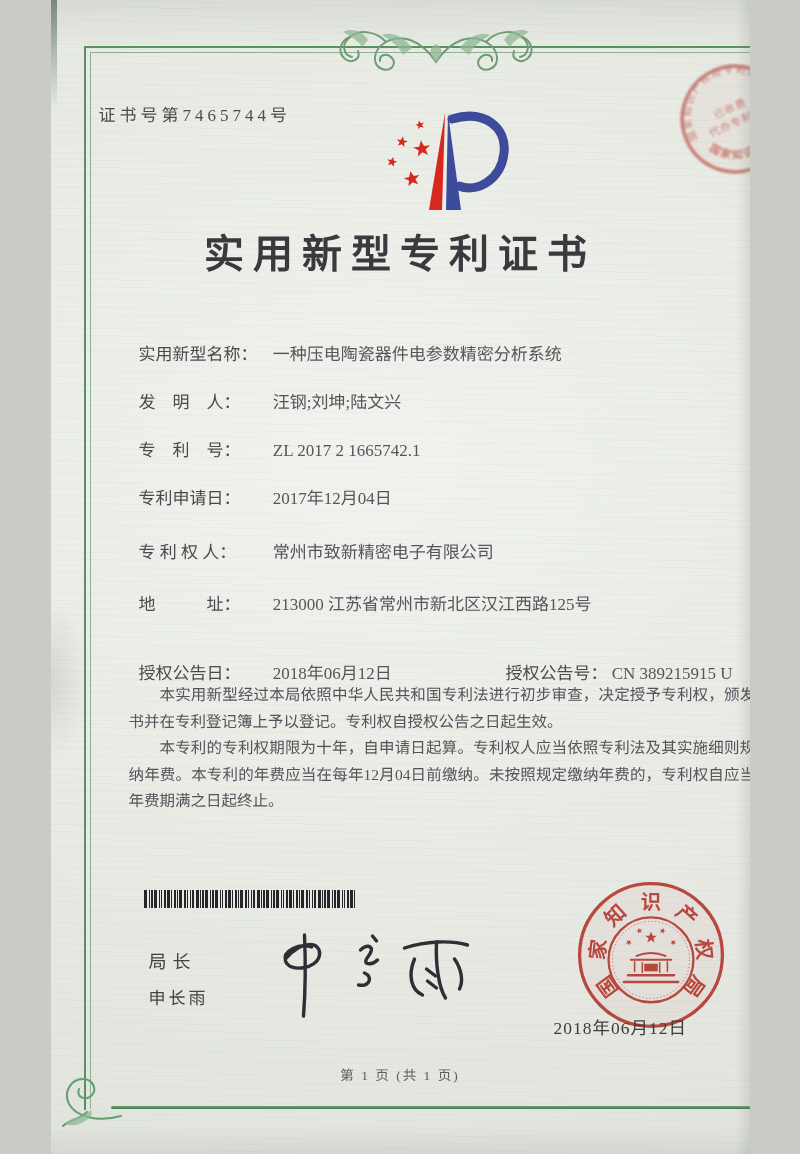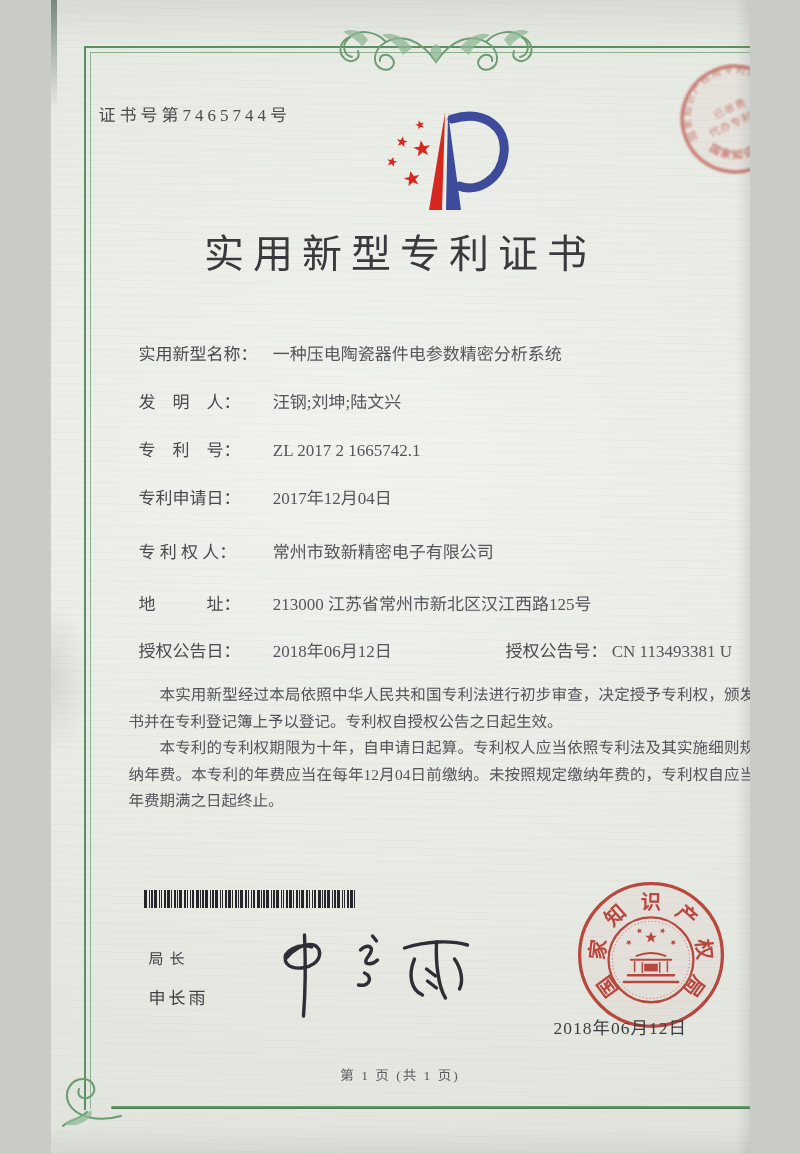--- a/index.html
+++ b/index.html
@@ -34,37 +34,37 @@
   .bottom-rule{position:absolute;left:60px;top:1106px;width:680px;height:3px;
     background:linear-gradient(to bottom,#6fa276,#45794e);border-radius:2px;}
 
   .ornament{position:absolute;pointer-events:none;}
 
   .cert-no{position:absolute;left:48px;top:101px;font-size:17px;letter-spacing:4px;color:#4c4c50;}
 
   .logo{position:absolute;left:328px;top:110px;width:145px;height:103px;}
 
   .title{position:absolute;left:0;top:222px;width:100%;margin:0;text-align:center;
-    font-size:40px;font-weight:400;letter-spacing:9px;color:#3a3a3e;}
+    font-size:40px;font-weight:700;letter-spacing:9px;color:#3a3a3e;}
 
   .fields{position:absolute;left:88px;top:0;width:660px;font-size:17px;}
   .f-row{position:absolute;left:0;white-space:nowrap;}
   .f-label{display:inline-block;min-width:130px;color:#4a4a4e;}
   .f-value{color:#55555b;}
   .f-row.r0{top:340px}.f-row.r1{top:388px}.f-row.r2{top:436px}
-  .f-row.r3{top:484px}.f-row.r4{top:538px}.f-row.r5{top:590px}.f-row.r6{top:637px}
+  .f-row.r3{top:484px}.f-row.r4{top:538px}.f-row.r5{top:590px}.f-row.r6{top:659px}
   .grant-right{position:absolute;left:367px;top:0;}
 
   .paragraphs{position:absolute;left:78px;top:682px;width:658px;
     font-size:15.5px;line-height:26.5px;color:#53535a;text-align:justify;}
   .paragraphs p{margin:0;text-indent:2em;}
 
   .barcode{position:absolute;left:92px;top:890px;}
 
-  .sig-title{position:absolute;left:98px;top:947px;font-size:15px;letter-spacing:6px;color:#434347;}
+  .sig-title{position:absolute;left:98px;top:947px;font-size:18px;letter-spacing:6px;color:#434347;}
   .sig-name{position:absolute;left:98px;top:984px;font-size:17px;letter-spacing:3px;color:#434347;}
   .sig-hand{position:absolute;left:215px;top:928px;}
 
   .seal{position:absolute;left:518px;top:873px;mix-blend-mode:multiply;opacity:.93;filter:blur(.3px);}
   .seal-date{position:absolute;left:503px;top:1014px;font-size:17.5px;letter-spacing:1px;
     color:#3c3c42;z-index:3;}
 
   .corner-stamp{position:absolute;left:618px;top:53px;filter:blur(1.1px);opacity:.88;
     mix-blend-mode:multiply;}
 
@@ -167,21 +167,21 @@
     </div>
     <div class="f-row r5">
       <span class="f-label">地　　　址：</span>
       <span class="f-value">213000 江苏省常州市新北区汉江西路125号</span>
     </div>
     <div class="f-row r6">
       <span class="f-label">授权公告日：</span>
       <span class="f-value">2018年06月12日</span>
       <span class="grant-right">
         <span class="f-label" style="min-width:0">授权公告号：</span>
-        <span class="f-value">CN 113493381 U</span>
+        <span class="f-value">CN 389215915 U</span>
       </span>
     </div>
   </div>
 
   <div class="paragraphs">
     <p>本实用新型经过本局依照中华人民共和国专利法进行初步审查，决定授予专利权，颁发本证书并在专利登记簿上予以登记。专利权自授权公告之日起生效。</p>
     <p>本专利的专利权期限为十年，自申请日起算。专利权人应当依照专利法及其实施细则规定缴纳年费。本专利的年费应当在每年12月04日前缴纳。未按照规定缴纳年费的，专利权自应当缴纳年费期满之日起终止。</p>
   </div>
 
   <svg class="barcode" width="214" height="18" viewBox="0 0 214 18">

